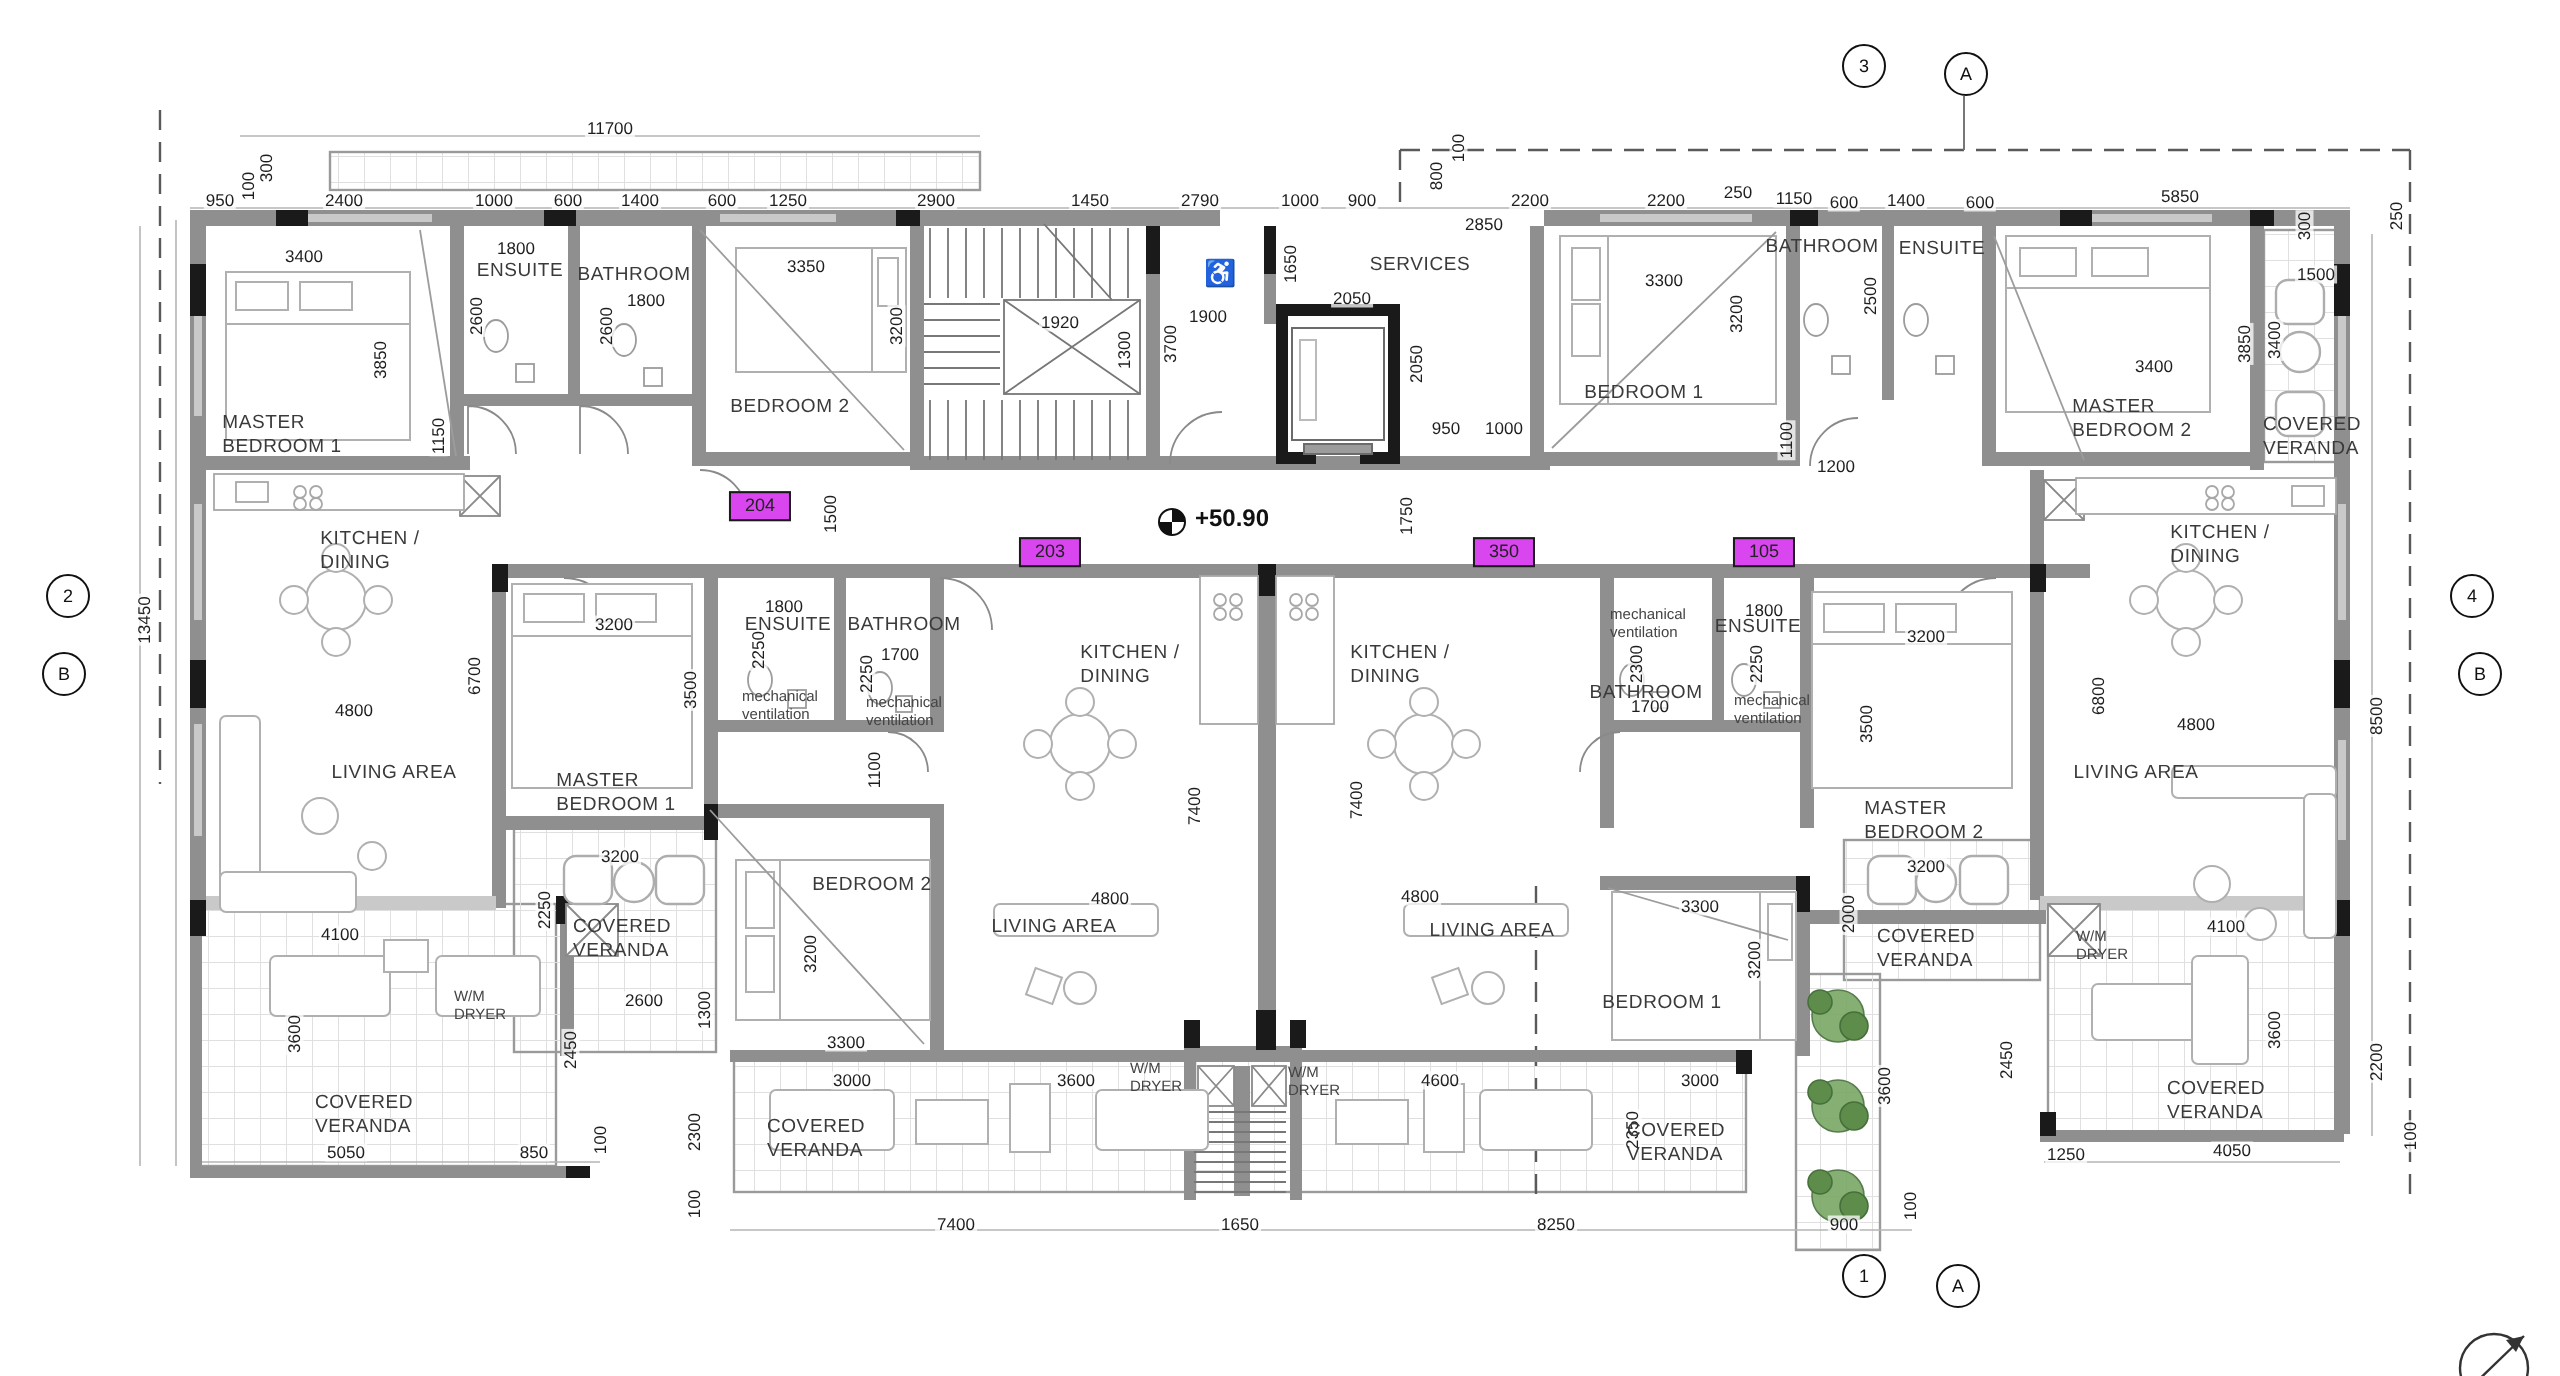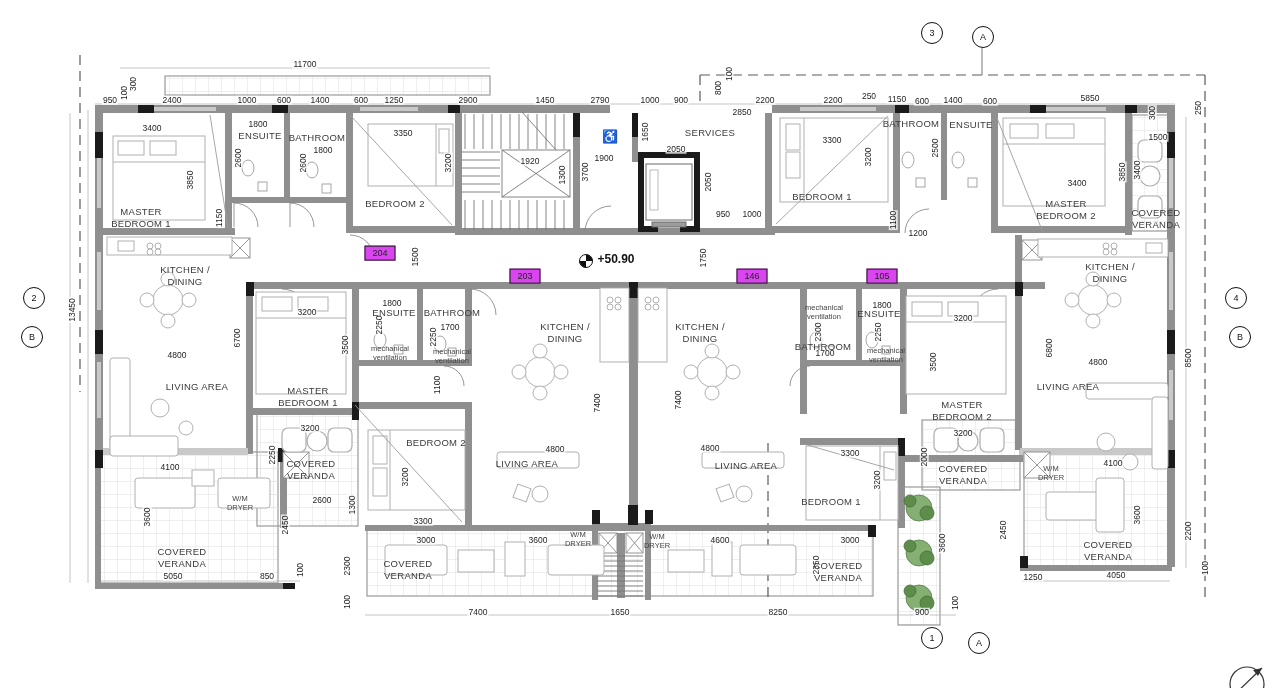--- a/index.html
+++ b/index.html
@@ -3,21 +3,21 @@
 <meta charset="utf-8">
 <style>
   html,body{margin:0;padding:0;background:#fff}
   .plan{position:relative;width:1280px;height:688px;background:#fff;overflow:hidden;
         font-family:"Liberation Sans",sans-serif;color:#222}
   .plan svg{position:absolute;left:0;top:0}
   .L,.LV{position:absolute;transform:translate(-50%,-50%);font-size:8.5px;line-height:1;
          color:#1e1e1e;white-space:nowrap;background:rgba(255,255,255,.75);padding:0 1px}
   .LV{transform:translate(-50%,-50%) rotate(-90deg)}
   .R{position:absolute;transform:translate(-50%,-50%);font-size:9.5px;line-height:1.25;
-     color:#3a3a3a;text-align:center;white-space:pre-line;letter-spacing:.3px}
+     color:#3a3a3a;white-space:pre-line;letter-spacing:.3px}
   .RS{font-size:7.5px;letter-spacing:0;color:#444}
   .T{position:absolute;transform:translate(-50%,-50%);border:1px solid #1a1a1a;background:#d946ef;
      font-size:9px;padding:1px 7px;line-height:1.2}
   .BIG{font-size:12px;font-weight:bold;color:#111;background:transparent}
   .M{position:absolute;transform:translate(-50%,-50%);width:20px;height:20px}
   .M .mc{display:block;width:20px;height:20px;border:1.5px solid #111;border-radius:50%;
          font-size:9px;line-height:20px;text-align:center;background:#fff;color:#111}
   .M .tri{position:absolute;width:0;height:0;border:7px solid transparent}
   .tb{border-top-color:#111;bottom:-12px;left:3px}
   .tt{border-bottom-color:#111;top:-12px;left:3px}
@@ -556,21 +556,21 @@
 <div class="R" style="left:962px;top:411px">MASTER
 BEDROOM 2</div>
 <div class="R" style="left:963px;top:475px">COVERED
 VERANDA</div>
 <div class="R" style="left:831px;top:502px">BEDROOM 1</div>
 <div class="R" style="left:838px;top:572px">COVERED
 VERANDA</div>
 
 <div class="T" style="left:380px;top:253px">204</div>
 <div class="T" style="left:525px;top:276px">203</div>
-<div class="T" style="left:752px;top:276px">146</div>
+<div class="T" style="left:752px;top:276px">350</div>
 <div class="T" style="left:882px;top:276px">105</div>
 
 <div class="L BIG" style="left:616px;top:259px">+50.90</div>
 
 <div class="M" style="left:931px;top:32px">
       <span class="tri tb"></span>
       <span class="mc">3</span>
     </div>
 <div class="M" style="left:982px;top:36px">
       <span class="tri tl"></span>

